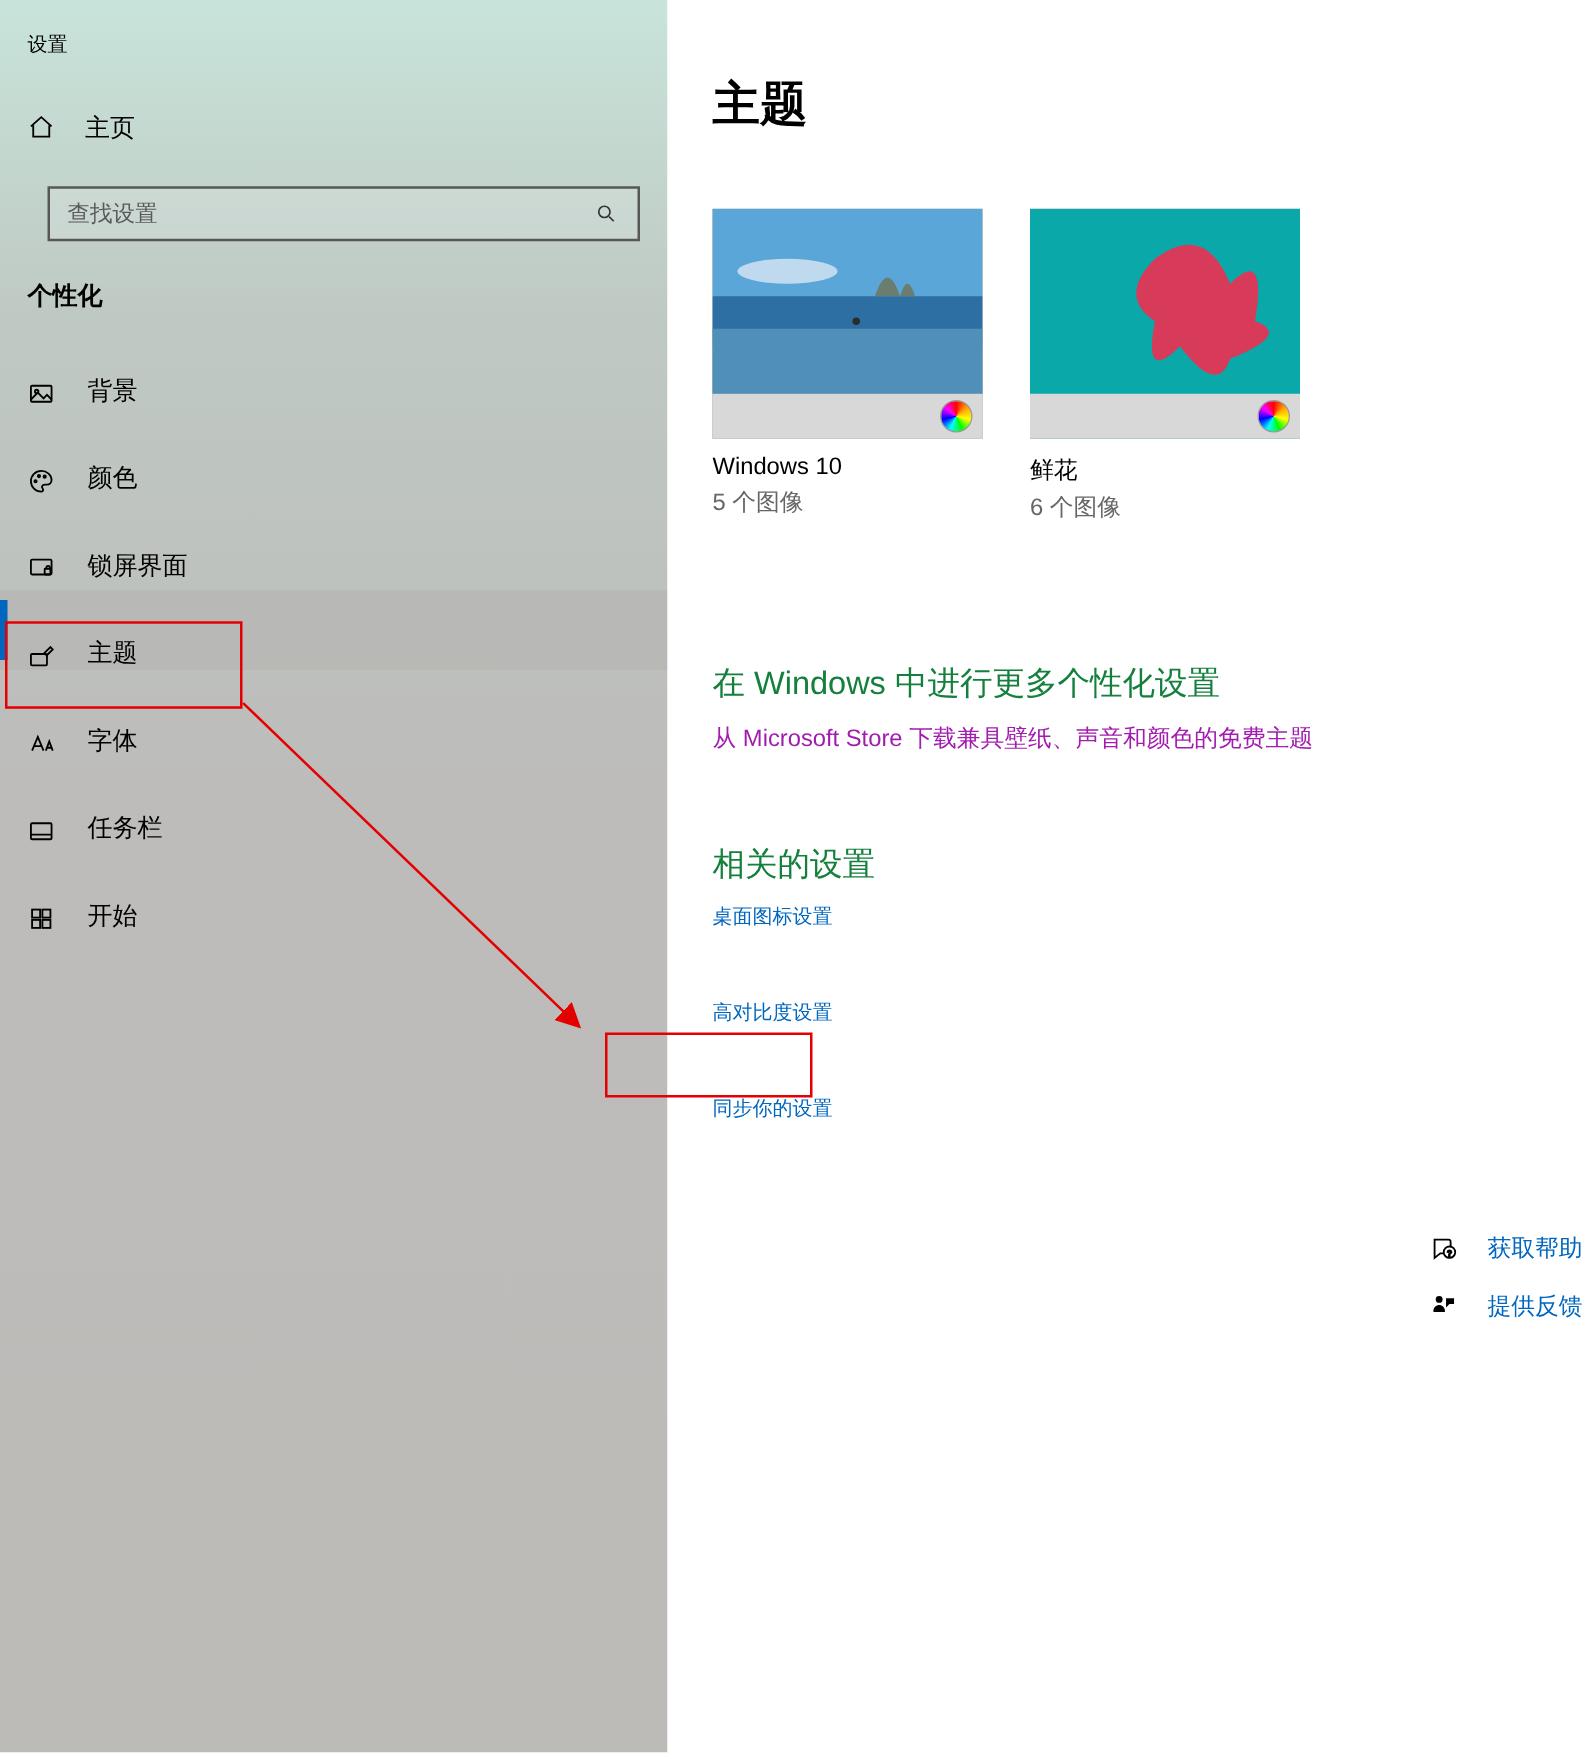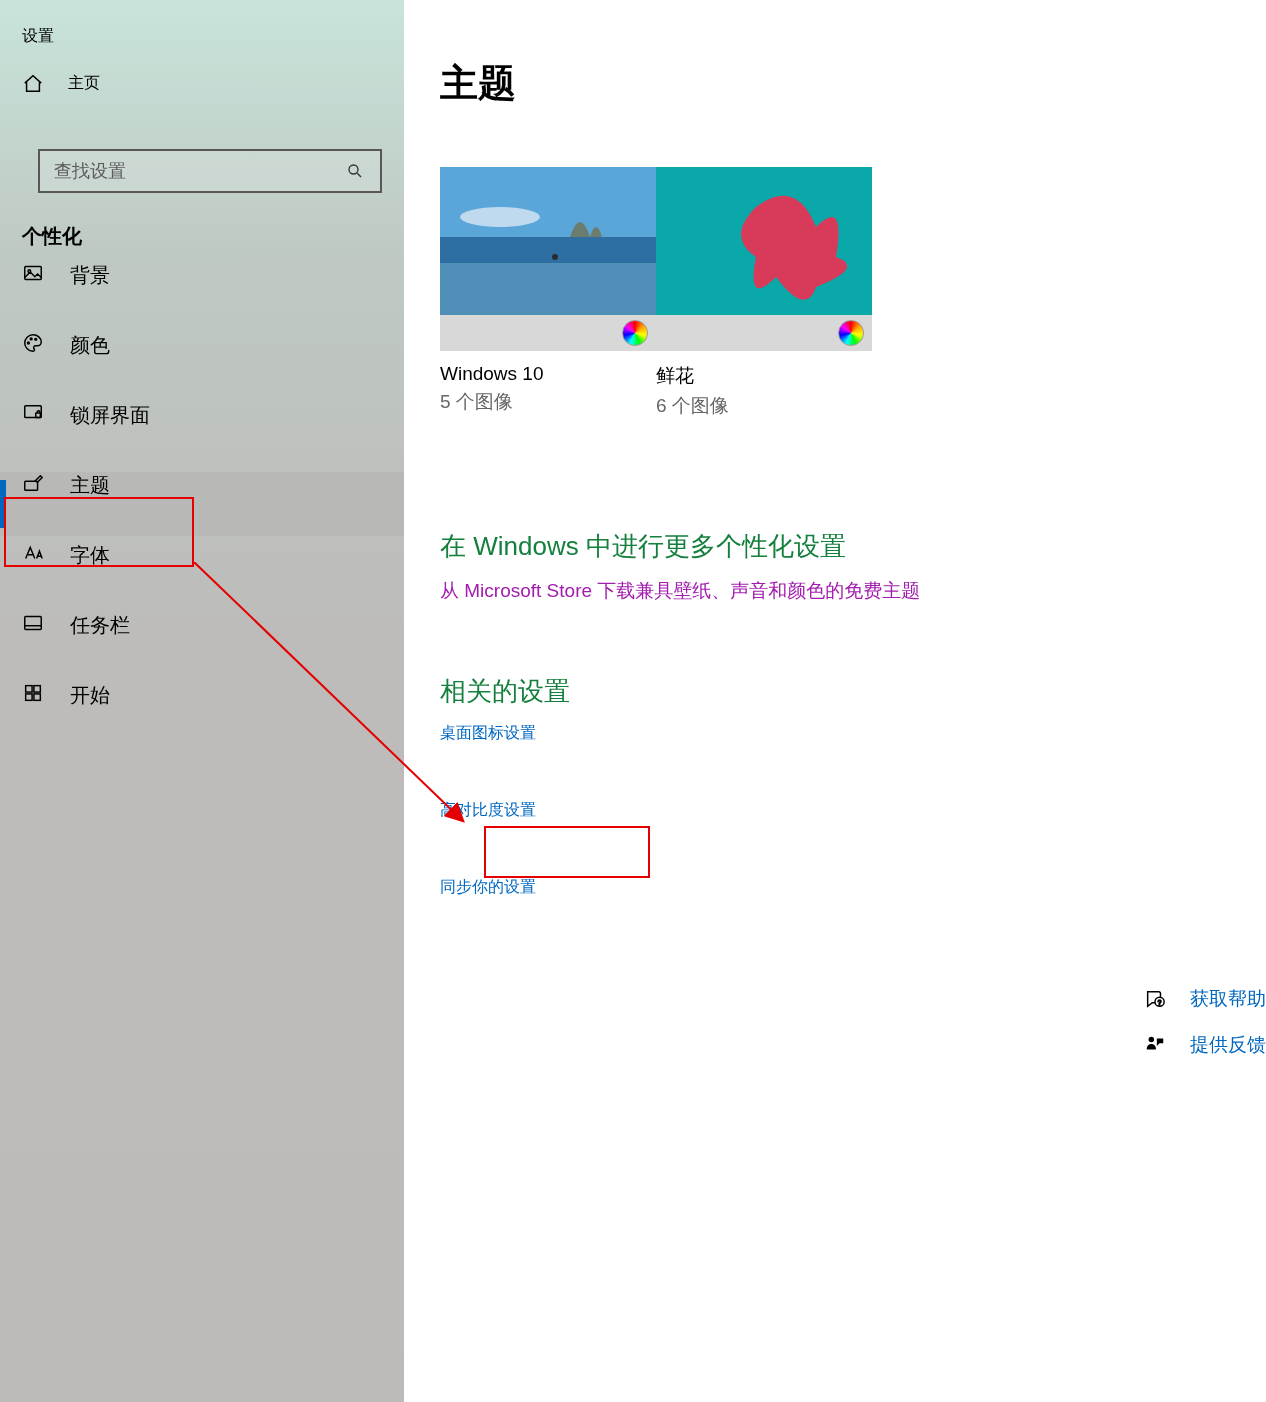--- a/index.html
+++ b/index.html
@@ -6,36 +6,37 @@
   body {
     font-family: "Segoe UI", "Microsoft YaHei", sans-serif;
     width: 1266px;
     height: 1402px;
     display: flex;
     background: #fff;
     position: relative;
     overflow: hidden;
   }
   .sidebar {
-    width: 404px;
+    width: 534px;
     height: 100%;
     background: linear-gradient(180deg, #c8e4da 0%, #bfc9c3 18%, #bdbcba 45%, #bcbbb8 100%);
     padding-top: 18px;
     position: relative;
   }
   .app-title {
     font-size: 16px;
     padding: 8px 0 26px 22px;
     color: #000;
   }
   .home-row {
     display: flex;
+    align-items: center;
     padding: 0 0 0 22px;
     height: 58px;
-    font-size: 16px;
+    font-size: 20px;
     color: #000;
     gap: 24px;
     margin-bottom: 18px;
   }
   .icon-slot {
     width: 22px;
     height: 22px;
     display: flex;
     align-items: center;
     justify-content: center;
@@ -61,21 +62,21 @@
   .search-box .icon-slot { color: #333; }
   .section-header {
     font-size: 20px;
     font-weight: 600;
     padding: 0 22px;
     margin-bottom: 12px;
     color: #000;
   }
   .nav-item {
     display: flex;
-    align-items: flex-start;
+    align-items: flex-end;
     height: 64px;
     padding-left: 22px;
     gap: 26px;
     font-size: 20px;
     color: #000;
     cursor: pointer;
     position: relative;
     margin-bottom: 6px;
   }
   .nav-item.selected {
@@ -95,20 +96,21 @@
     position: relative;
   }
   .page-title {
     font-size: 38px;
     font-weight: 600;
     color: #000;
     margin-bottom: 58px;
   }
   .theme-row {
     display: flex;
+    gap: 38px;
     margin-bottom: 110px;
   }
   .theme-card { width: 216px; cursor: pointer; }
   .theme-thumb {
     width: 216px;
     height: 184px;
     position: relative;
     margin-bottom: 4px;
   }
   .theme-thumb-img {

